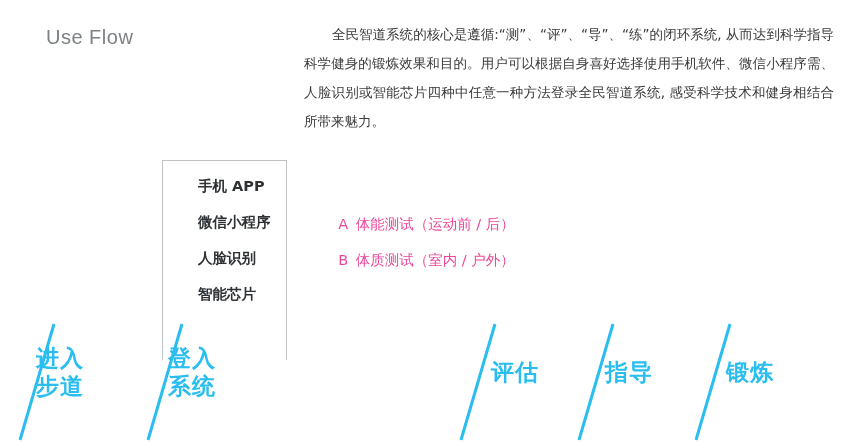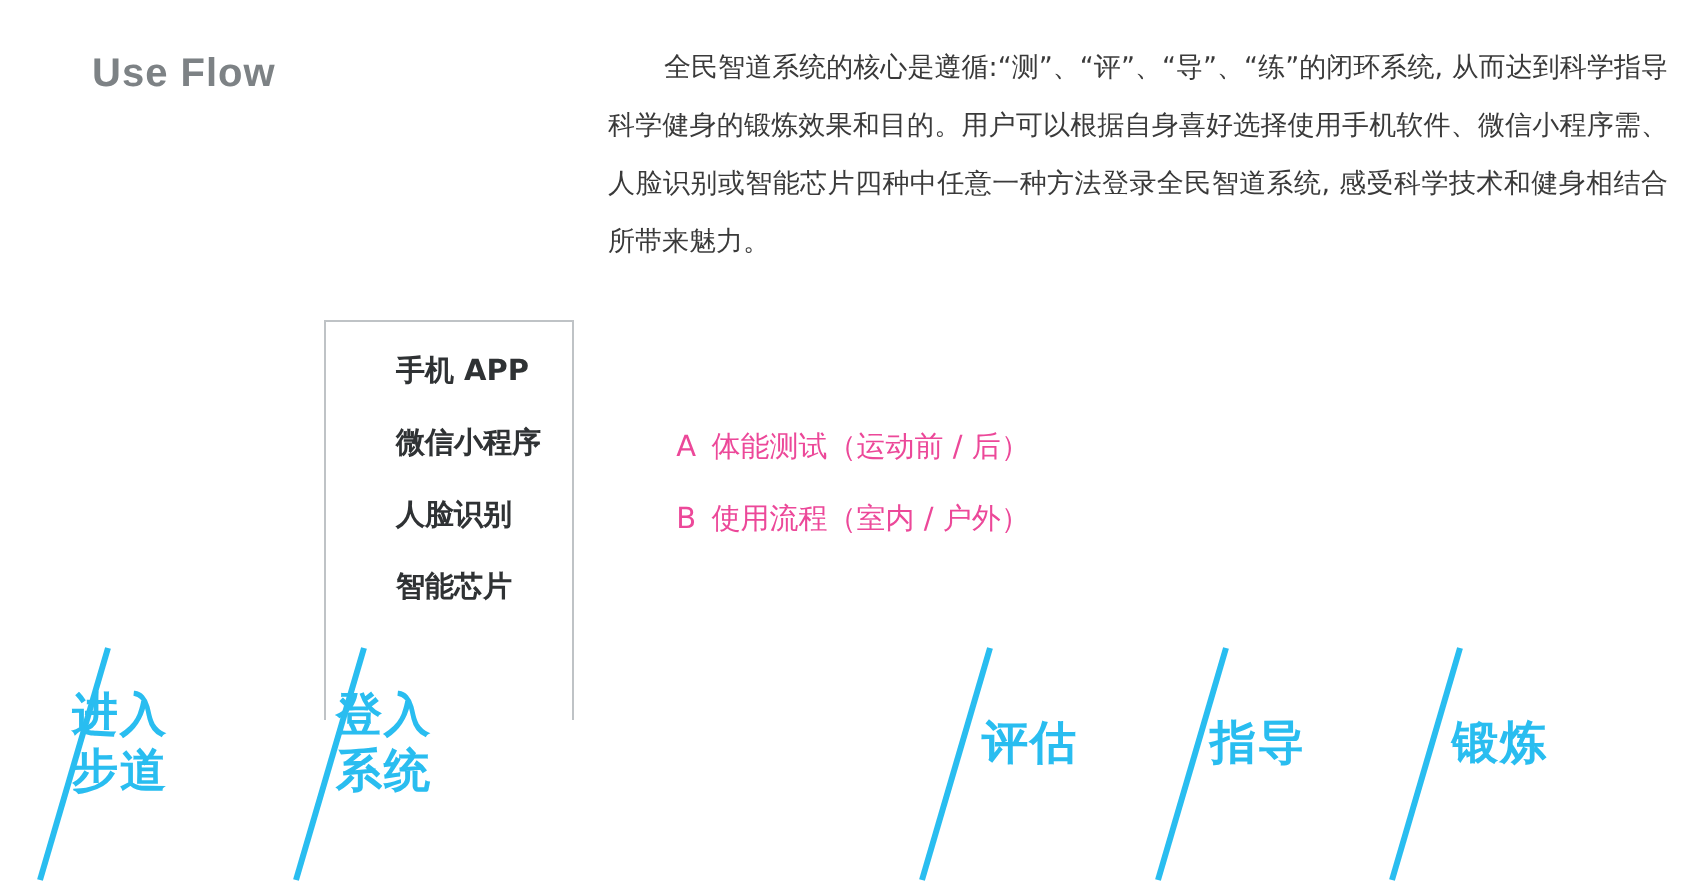--- a/index.html
+++ b/index.html
@@ -33,21 +33,21 @@
     font-weight: bold;
     color: #29bdf0;
     letter-spacing: 2px;
     line-height: 46px;
     white-space: nowrap;
   }
   #title-en {
     margin-top: 8px;
     font-family: "Liberation Sans", sans-serif;
     font-size: 20px;
-    font-weight: bold;
+    font-weight: normal;
     color: #7d8285;
     letter-spacing: 0.5px;
   }
 
   
   #intro-paragraph {
     position: absolute;
     left: 304px;
     top: 20px;
     width: 530px;
@@ -172,21 +172,21 @@
     <div class="list-row">智能芯片</div>
   </div>
 
   <div id="right-list">
     <div class="list-row">
       <span class="tag">A</span>
       <span>体能测试（运动前 / 后）</span>
     </div>
     <div class="list-row">
       <span class="tag">B</span>
-      <span>使用流程（室内 / 户外）</span>
+      <span>体质测试（室内 / 户外）</span>
     </div>
   </div>
 
   <div id="stage-bar">
 
     <div class="stage" style="left:14px; width:120px;">
       <div class="slash">
         <svg width="44" height="120" viewBox="0 0 44 120">
             <polyline points="6,118 40,2" fill="none" stroke="#29bdf0" stroke-width="3"></polyline>
           </svg>

